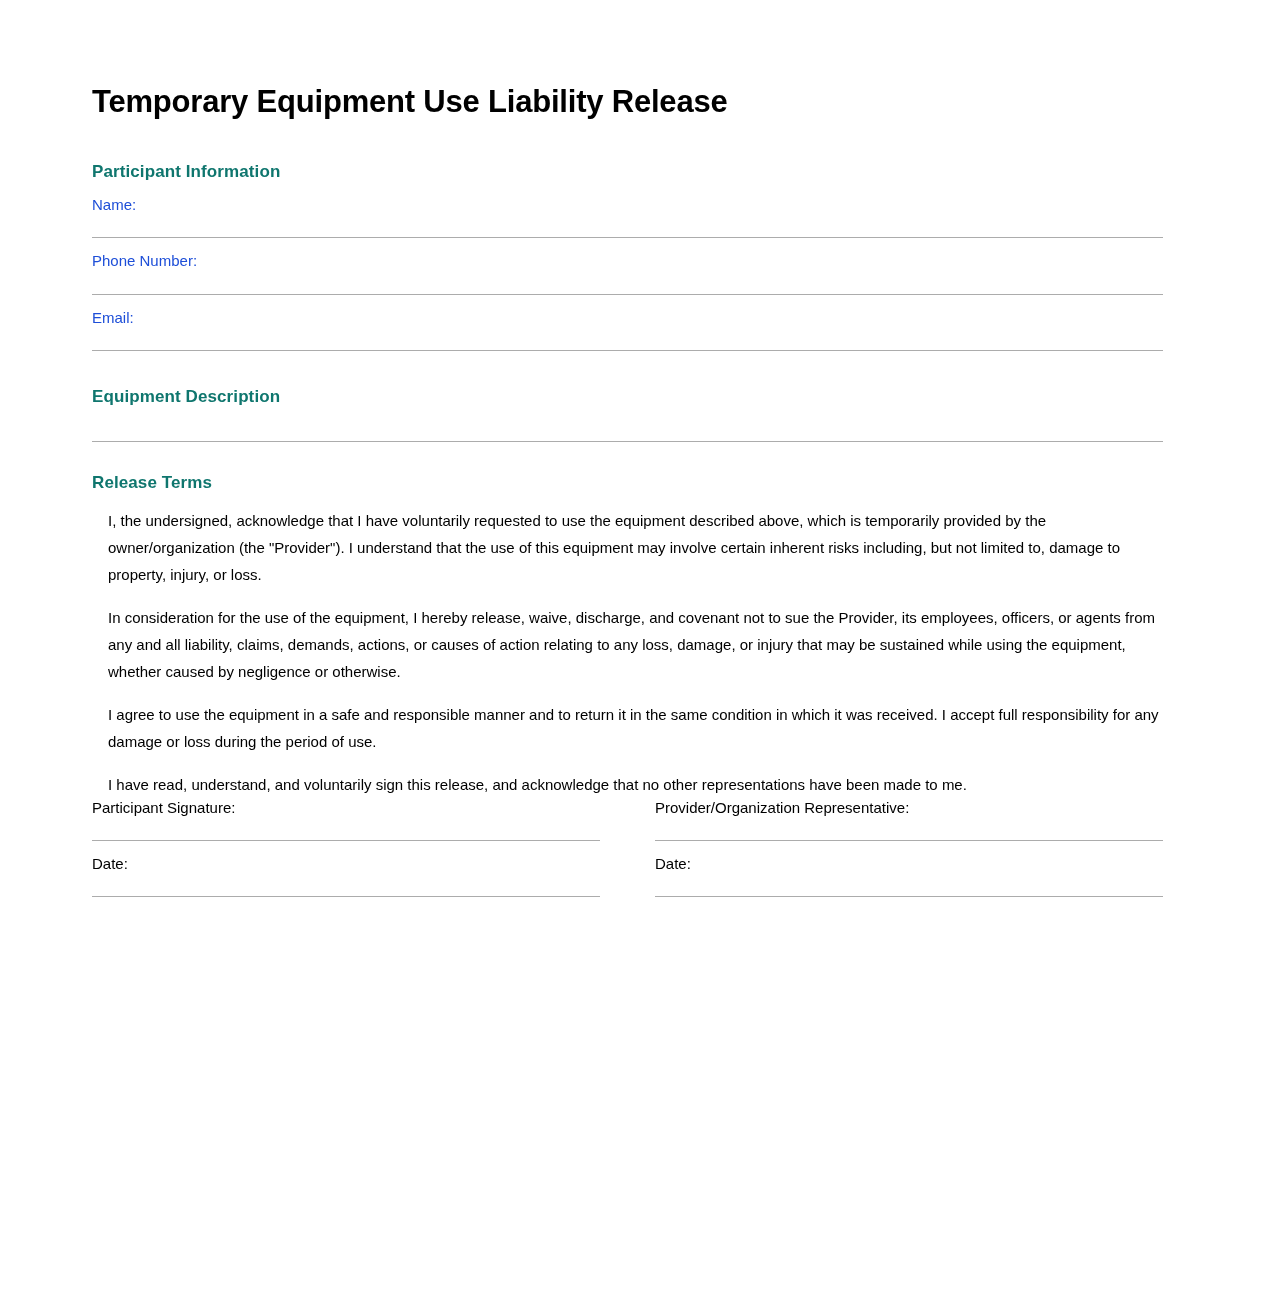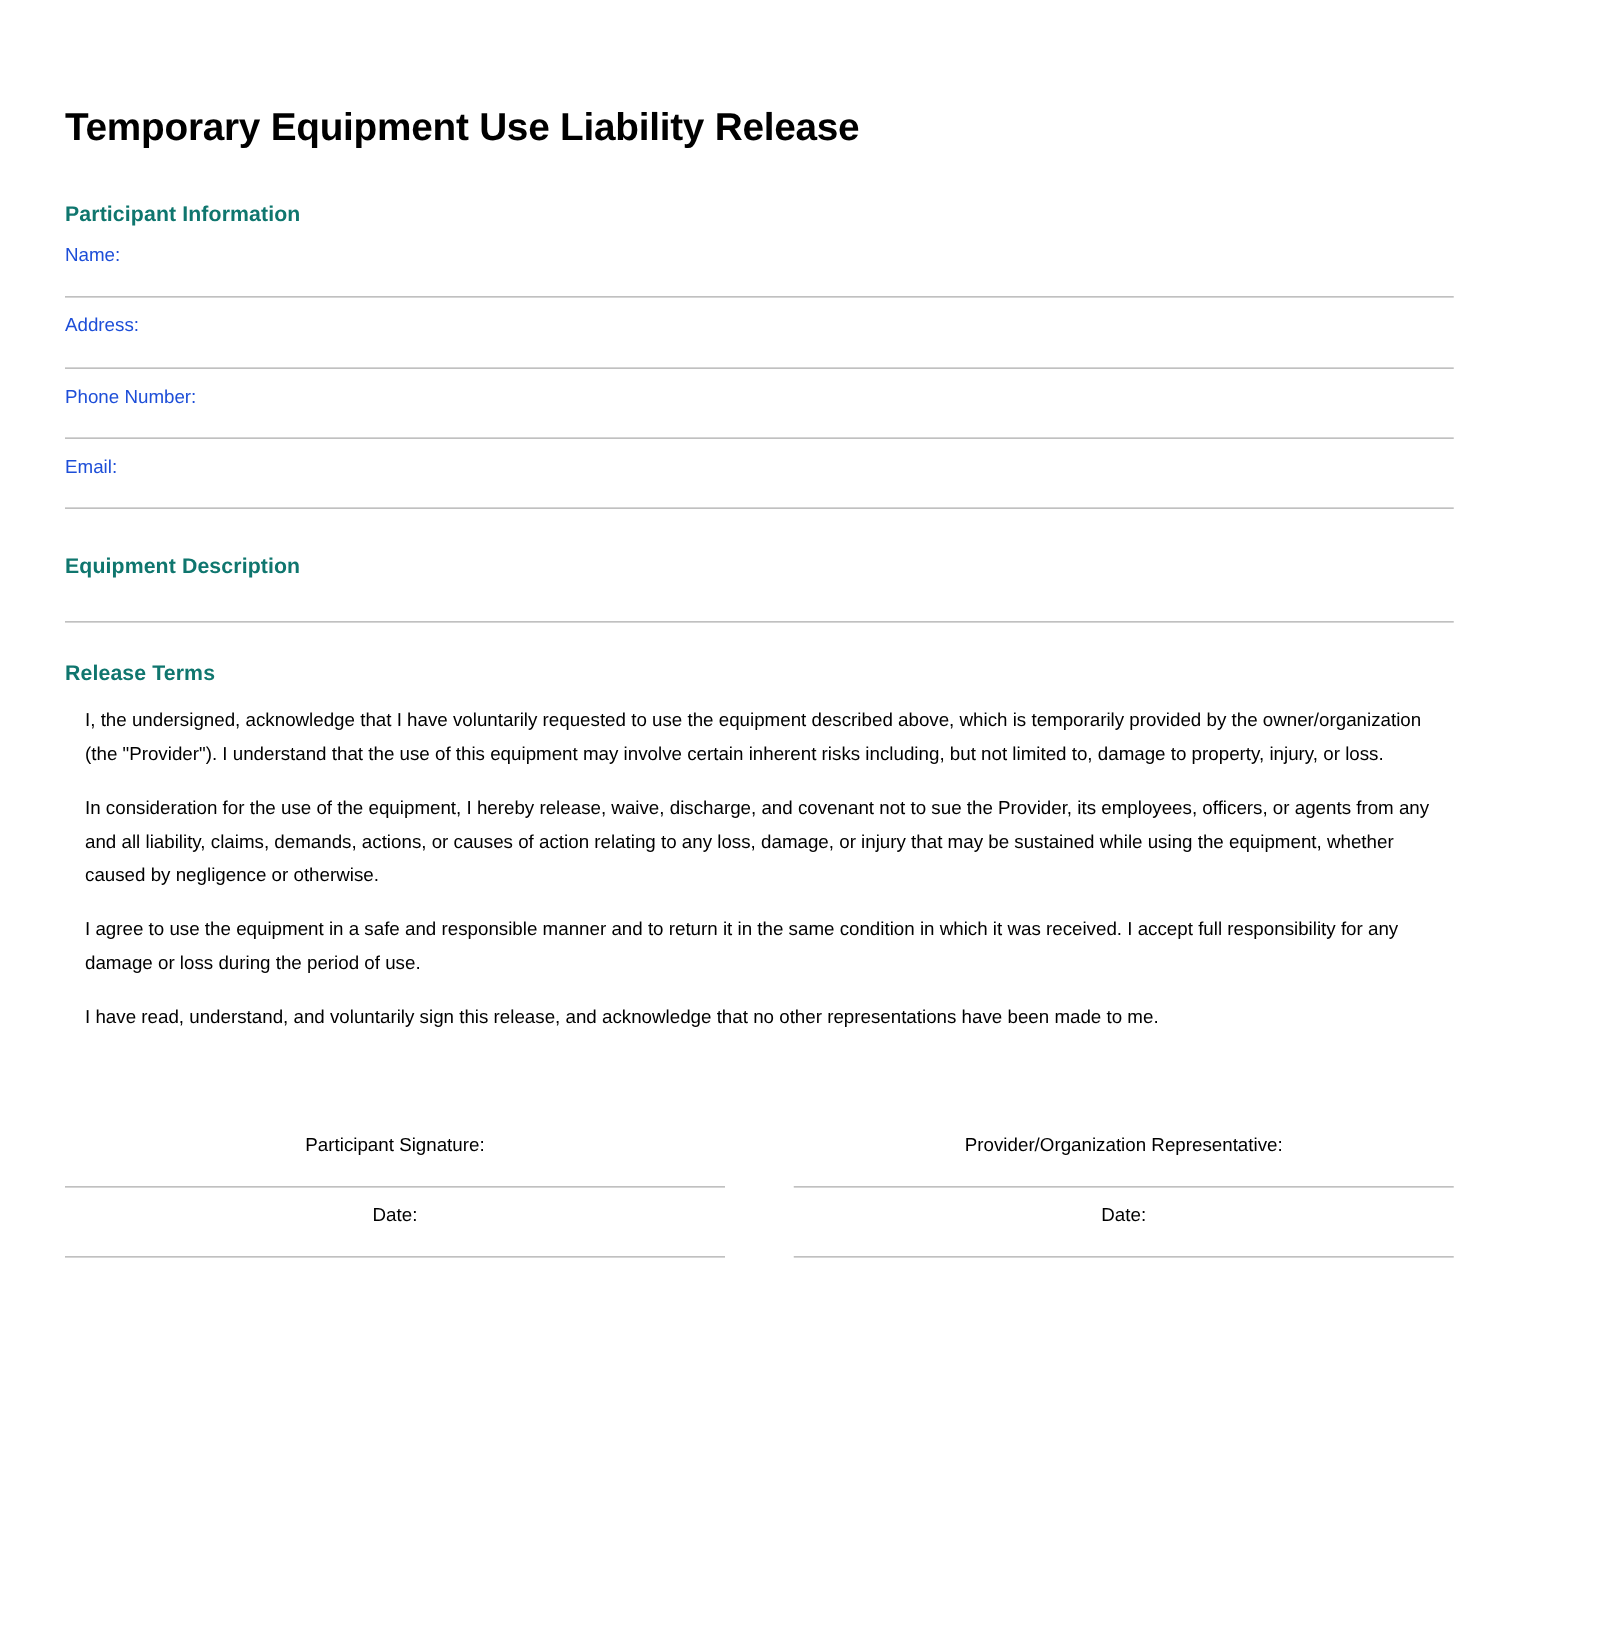--- a/index.html
+++ b/index.html
@@ -13,21 +13,21 @@
     height: 1300px;
     font-family: "Liberation Sans", sans-serif;
     color: #000000;
     -webkit-font-smoothing: antialiased;
   }
 
   .page {
     box-sizing: border-box;
     width: 1278px;
     min-height: 1300px;
-    padding: 84px 115px 0 52px;
+    padding: 84px 115px 0 92px;
     background: #ffffff;
   }
 
   .doc-title {
     font-size: 31px;
     font-weight: bold;
     line-height: 1.15;
     letter-spacing: -0.2px;
     margin: 0 0 42px 0;
     color: #000000;
@@ -91,22 +91,20 @@
     text-align: left;
   }
   .terms p:last-child {
     margin-bottom: 0;
   }
 
   
   .signature-area {
     display: flex;
     gap: 55px;
-    margin-top: 80px;
-    text-align: center;
   }
   .signature-col {
     flex: 1 1 0;
     min-width: 0;
   }
   .sig-field {
     margin-bottom: 13px;
   }
   .sig-field:last-child {
     margin-bottom: 0;
@@ -139,24 +137,20 @@
   <h1 class="doc-title">Temporary Equipment Use Liability Release</h1>
 
   <section>
     <h2 class="section-heading">Participant Information</h2>
 
     <div class="field">
       <span class="field-label">Name:</span>
       <span class="field-rule"></span>
     </div>
 
-    <div class="field">
-      <span class="field-label">Address:</span>
-      <span class="field-rule"></span>
-    </div>
 
     <div class="field">
       <span class="field-label">Phone Number:</span>
       <span class="field-rule"></span>
     </div>
 
     <div class="field">
       <span class="field-label">Email:</span>
       <span class="field-rule"></span>
     </div>

